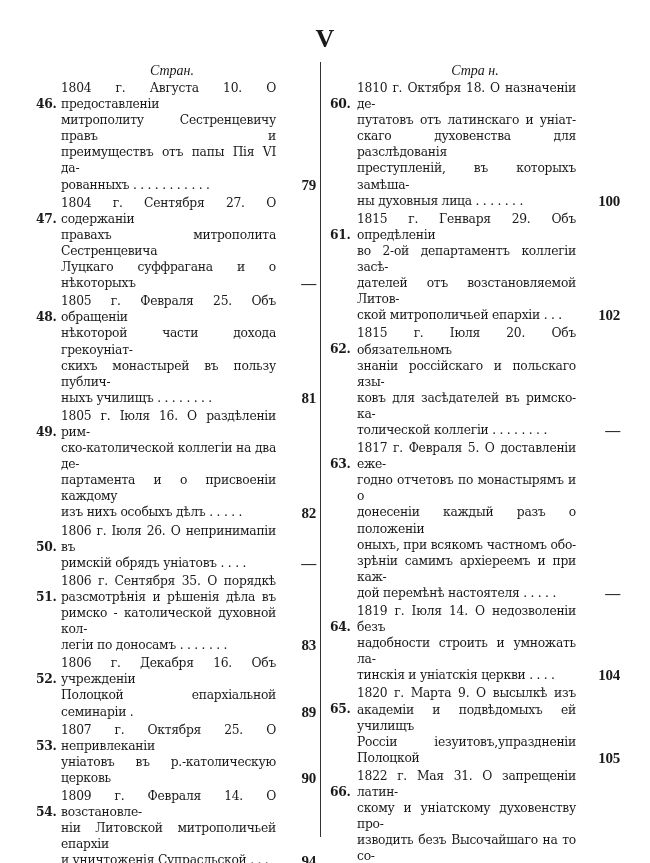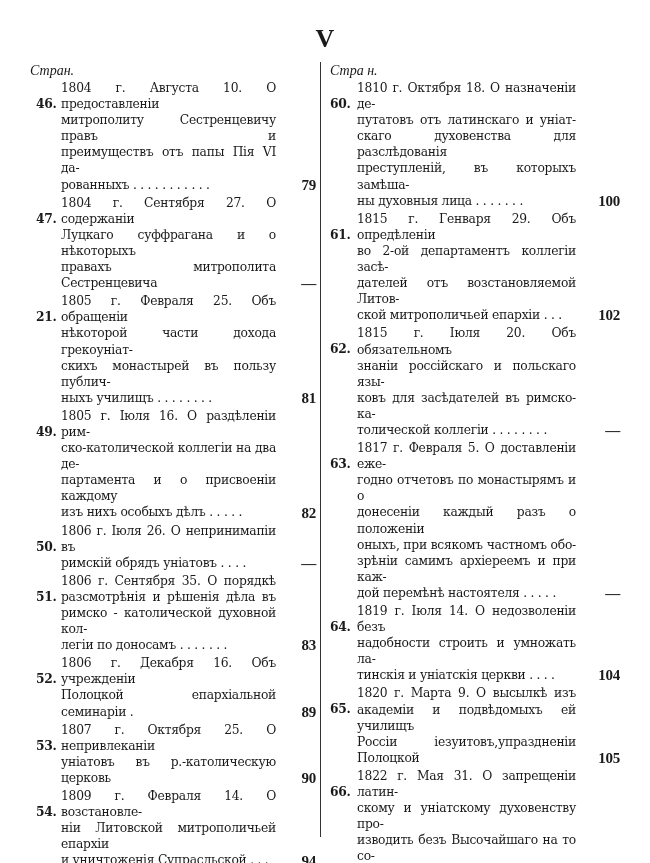--- a/index.html
+++ b/index.html
@@ -16,21 +16,21 @@
   .column {
     position: absolute; top: 62px;
   }
   .col-left { left: 30px; width: 286px; }
   .col-right { left: 330px; width: 290px; }
   .divider {
     position: absolute; left: 320px; top: 62px; width: 1px; height: 775px;
     background: #333;
   }
   .col-head {
-    text-align: left; font-style: italic; font-size: 14px;
+    text-align: center; font-style: italic; font-size: 14px;
     font-family: "Liberation Serif", serif; height: 18px; line-height: 18px;
     padding-right: 2px;
   }
   .col-right .col-head { padding-right: 0px; }
   .entry {
     position: relative; font-size: 12.3px; line-height: 16.1px;
     font-family: "DejaVu Serif", serif; letter-spacing: -0.25px;
     margin-bottom: 2px;
   }
   .entry .num {
@@ -68,27 +68,27 @@
           <span class="line">митрополиту Сестренцевичу правъ и</span>
           <span class="line">преимуществъ отъ папы Пія VI да-</span>
           <span class="line last">рованныхъ . . . . . . . . . . .</span>
         </div>
         <span class="pg">79</span>
       </div>
       <div class="entry">
         <span class="num">47.</span>
         <div class="body">
           <span class="line">1804 г. Сентября 27. О содержаніи</span>
+          <span class="line last">правахъ митрополита Сестренцевича</span>
           <span class="line">Луцкаго суффрагана и о нѣкоторыхъ</span>
-          <span class="line last">правахъ митрополита Сестренцевича</span>
-        </div>
-        <span class="pg">—</span>
-      </div>
-      <div class="entry">
-        <span class="num">21.</span>
+        </div>
+        <span class="pg">—</span>
+      </div>
+      <div class="entry">
+        <span class="num">48.</span>
         <div class="body">
           <span class="line">1805 г. Февраля 25. Объ обращеніи</span>
           <span class="line">нѣкоторой части дохода грекоуніат-</span>
           <span class="line">скихъ монастырей въ пользу публич-</span>
           <span class="line last">ныхъ училищъ . . . . . . . .</span>
         </div>
         <span class="pg">81</span>
       </div>
       <div class="entry">
         <span class="num">49.</span>

